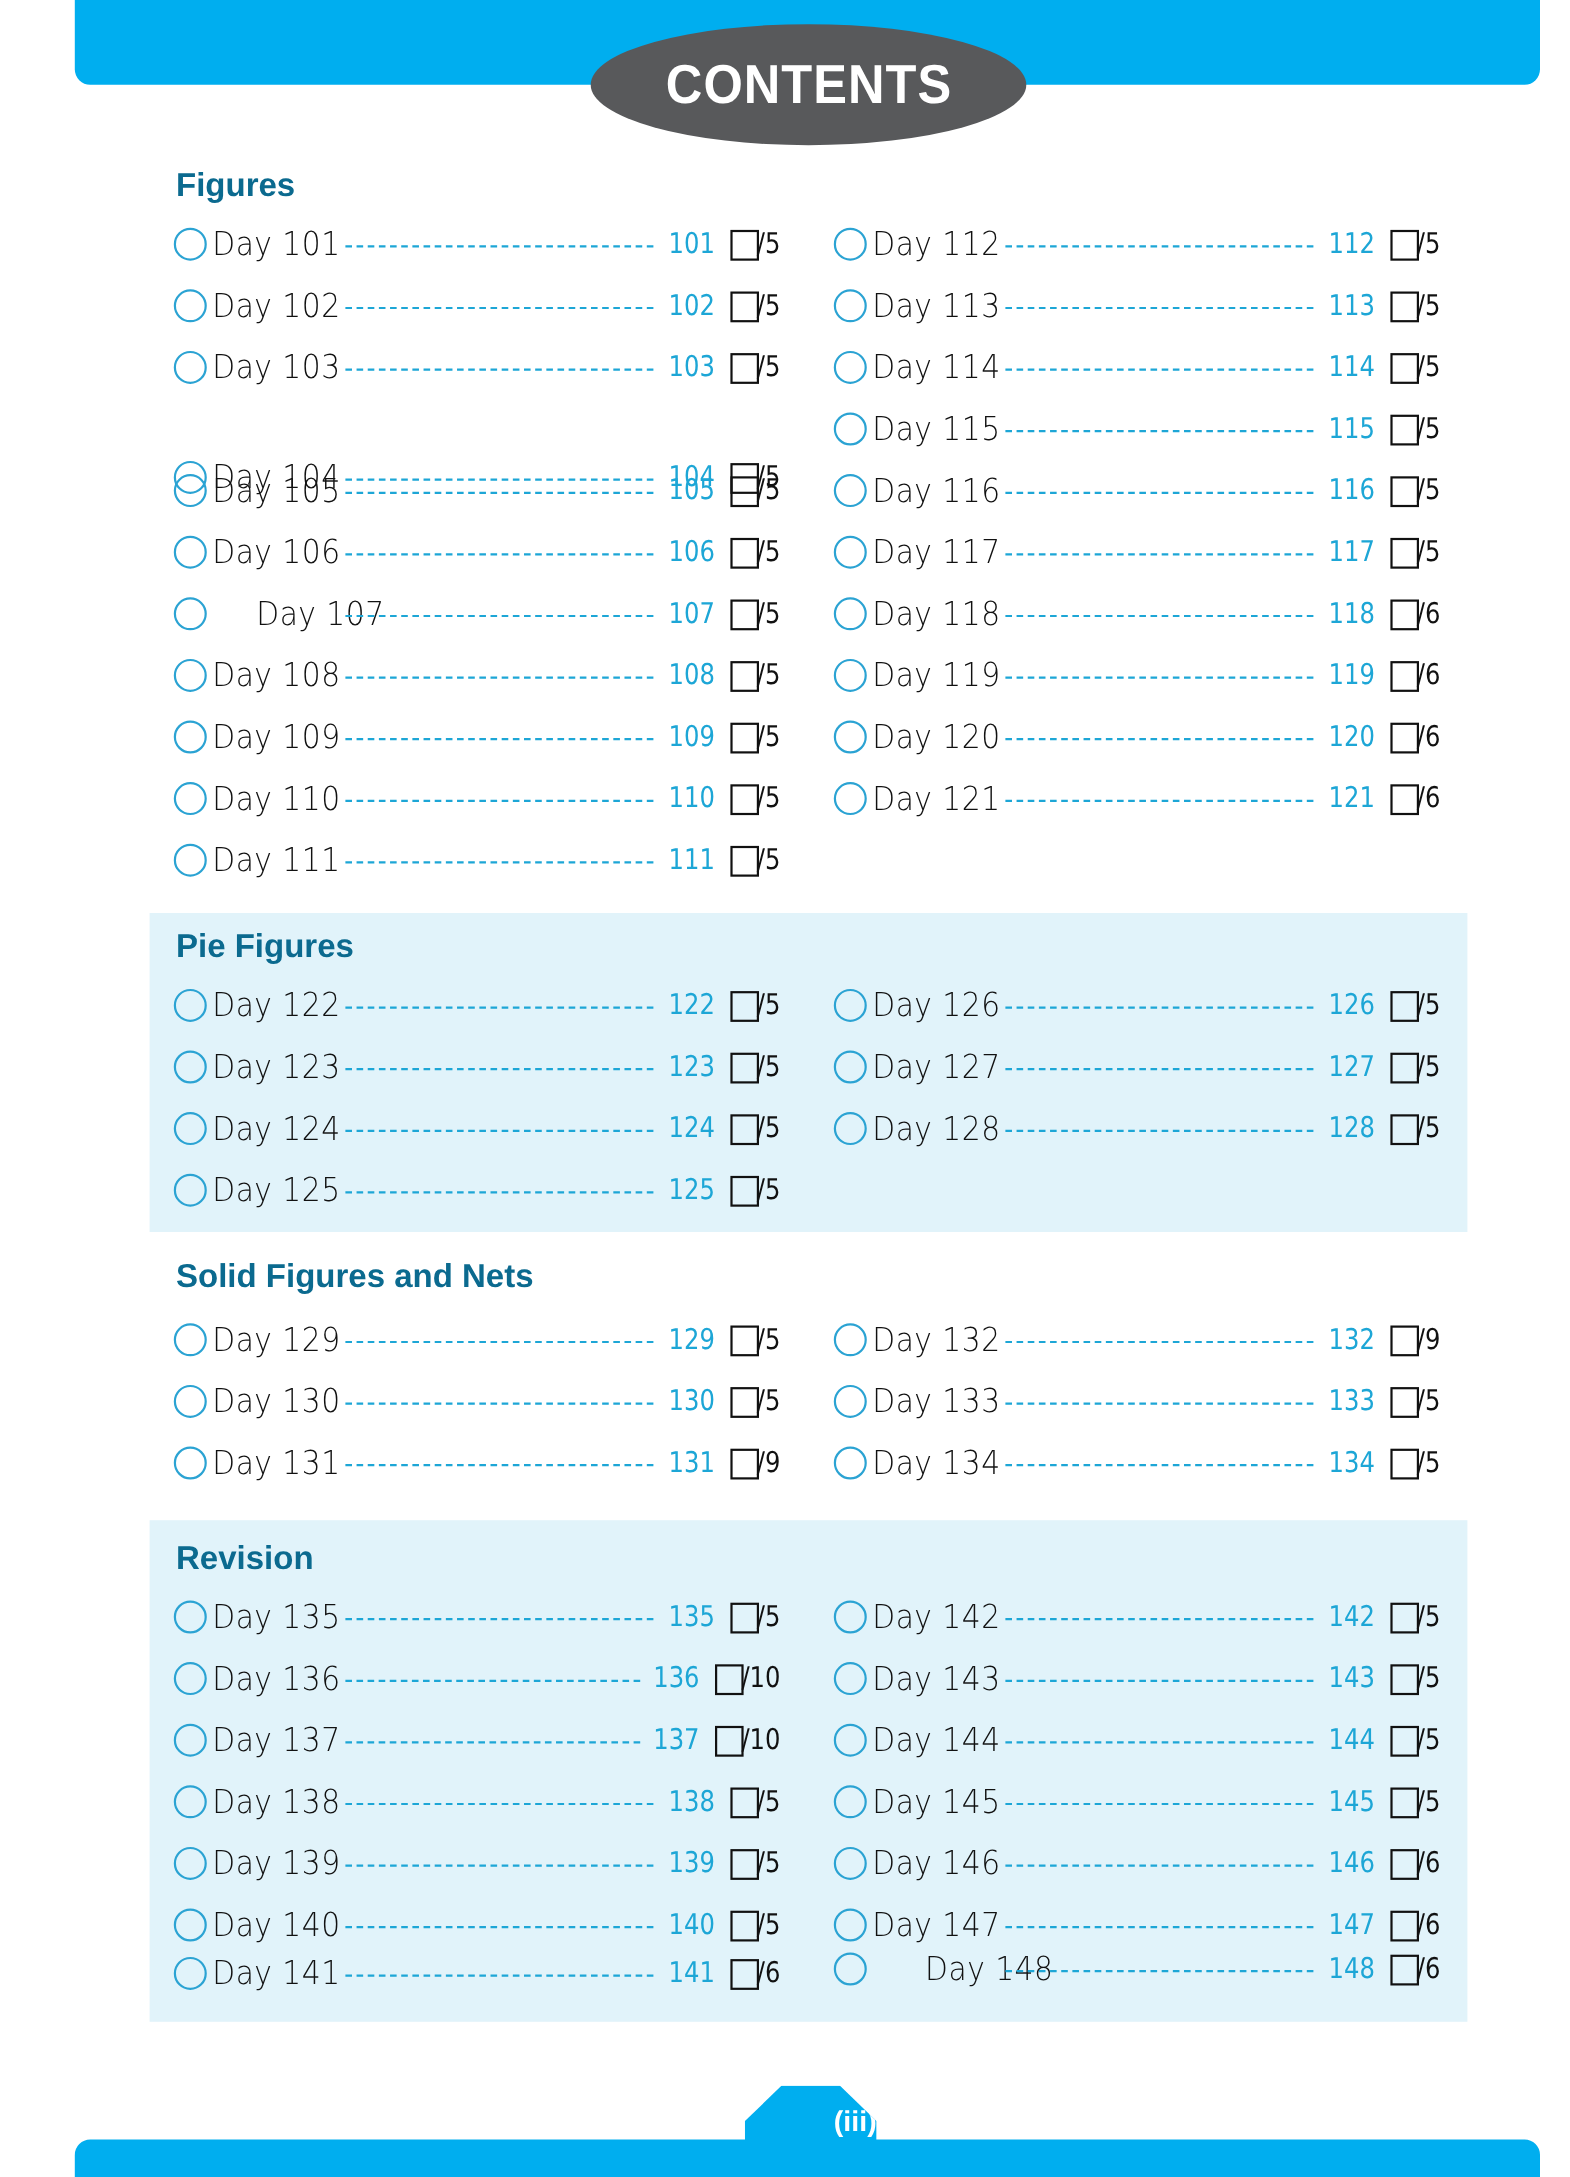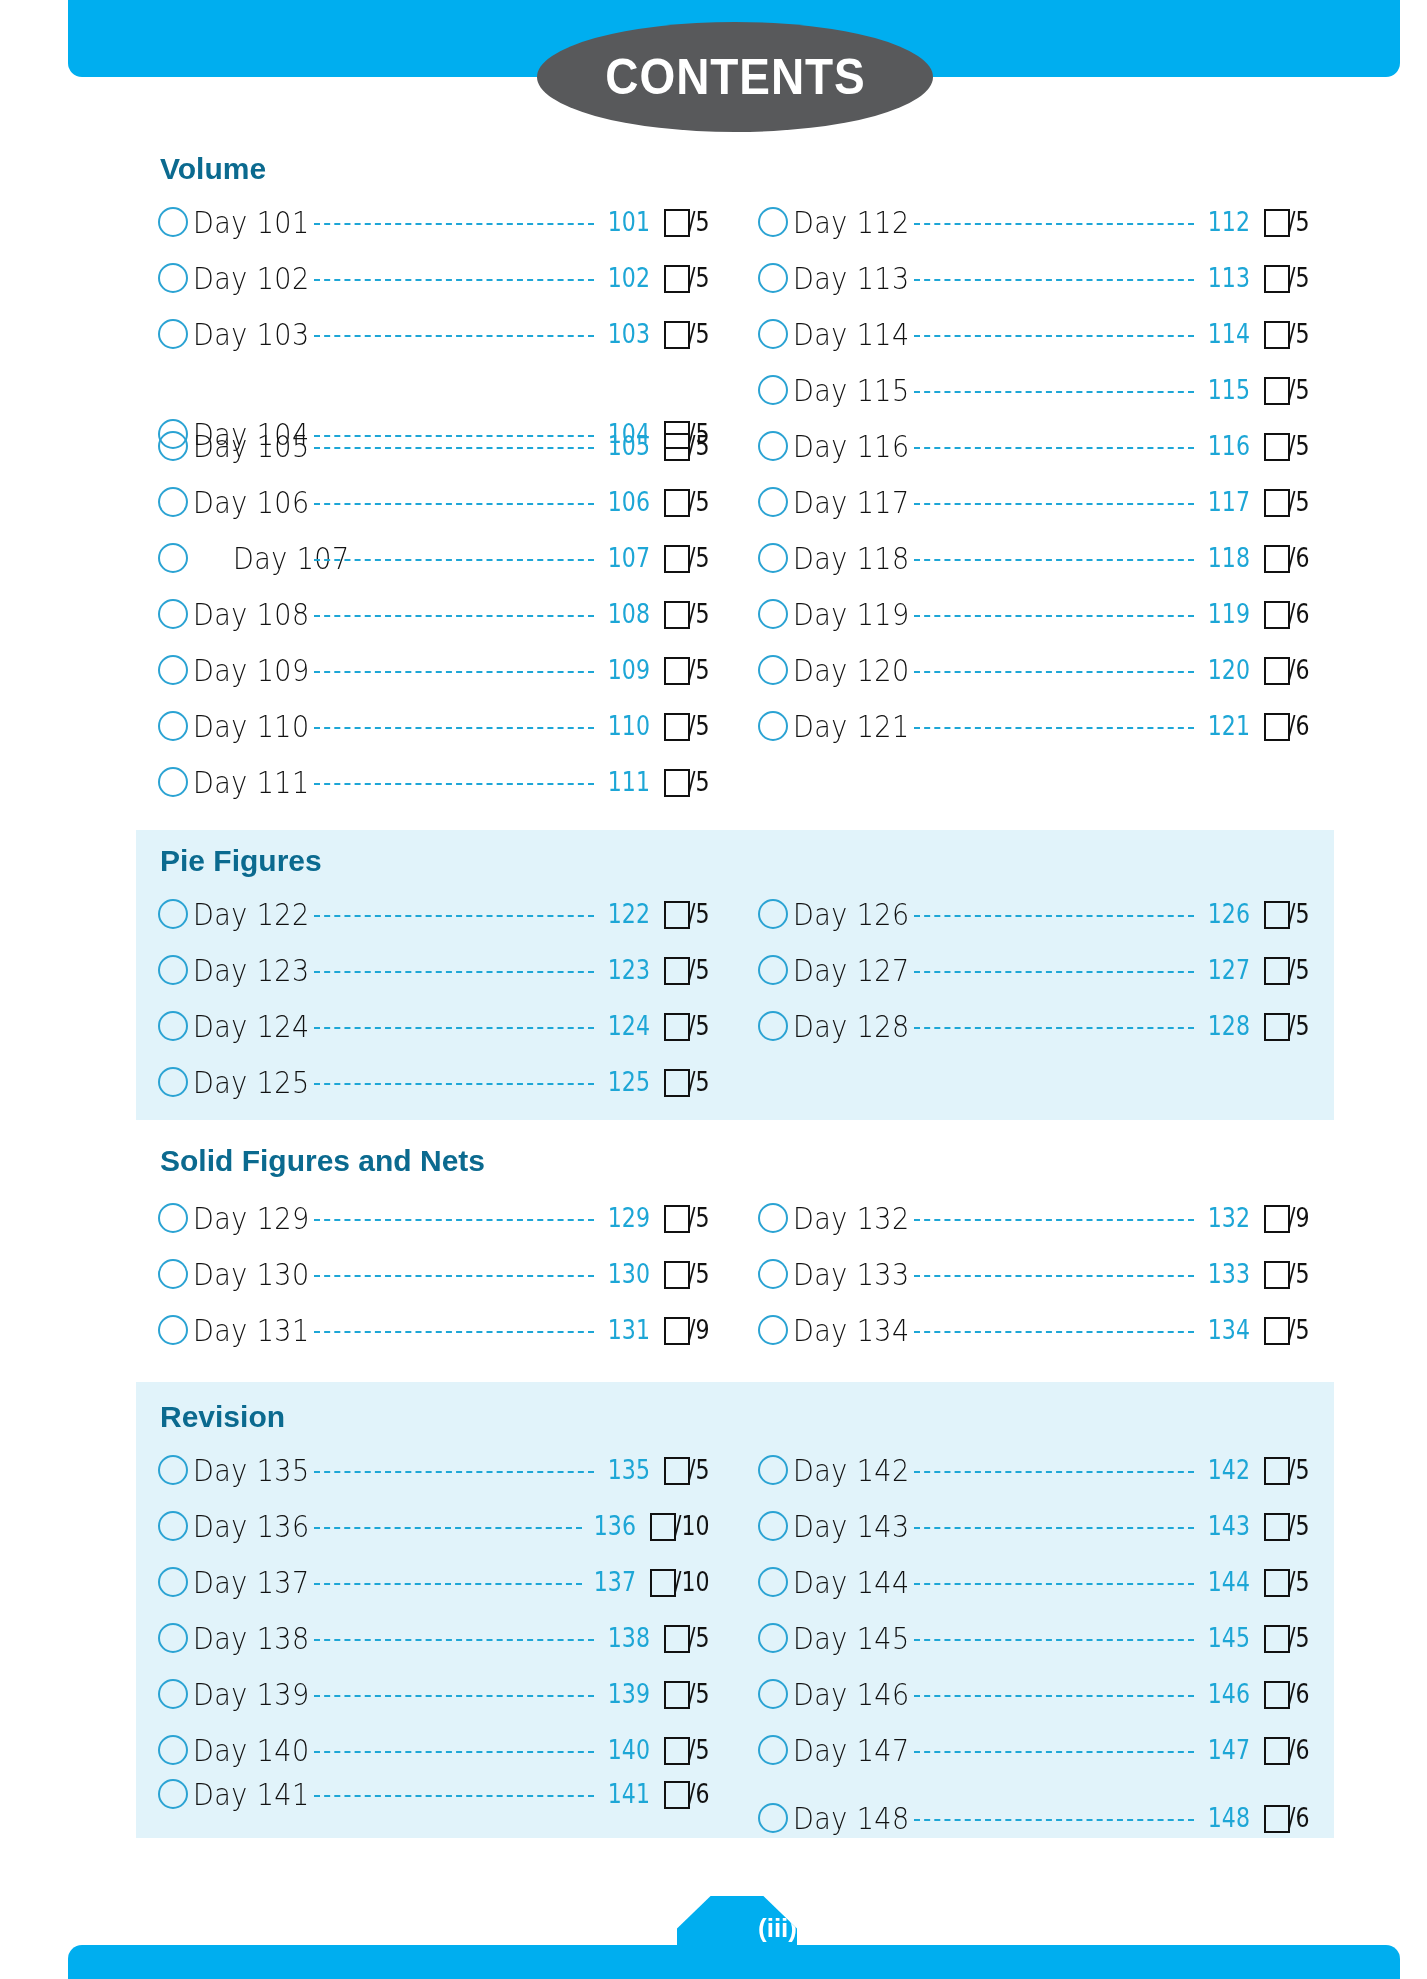--- a/index.html
+++ b/index.html
@@ -43,21 +43,21 @@
 </style>
 </head>
 <body>
 
 <div class="top-bar"></div>
 <div class="title-oval">
   <span>CONTENTS</span>
 </div>
 
 <div class="section" style="top:140px;height:660px;">
-  <div class="section-title" style="top:12px;">Volume</div>
+  <div class="section-title" style="top:12px;">Figures</div>
   <div class="col" style="left:22px;top:62px;">
       <div class="row" style="top: 0px;">
         <span class="radio"></span>
         <span class="day">Day 101</span>
         <span class="leader"></span>
         <span class="page">101</span>
         <span class="score-box"></span>
         <span class="score-max">/5</span>
       </div>
       <div class="row" style="top: 56px;">
@@ -447,21 +447,21 @@
         <span class="score-max">/6</span>
       </div>
       <div class="row" style="top: 280px;">
         <span class="radio"></span>
         <span class="day">Day 147</span>
         <span class="leader"></span>
         <span class="page">147</span>
         <span class="score-box"></span>
         <span class="score-max">/6</span>
       </div>
-      <div class="row" style="top: 348px;">
+      <div class="row" style="top: 320px; gap: 48px;">
         <span class="radio"></span>
         <span class="day">Day 148</span>
         <span class="leader"></span>
         <span class="page">148</span>
         <span class="score-box"></span>
         <span class="score-max">/6</span>
       </div>
     </div>
 </div>
 

